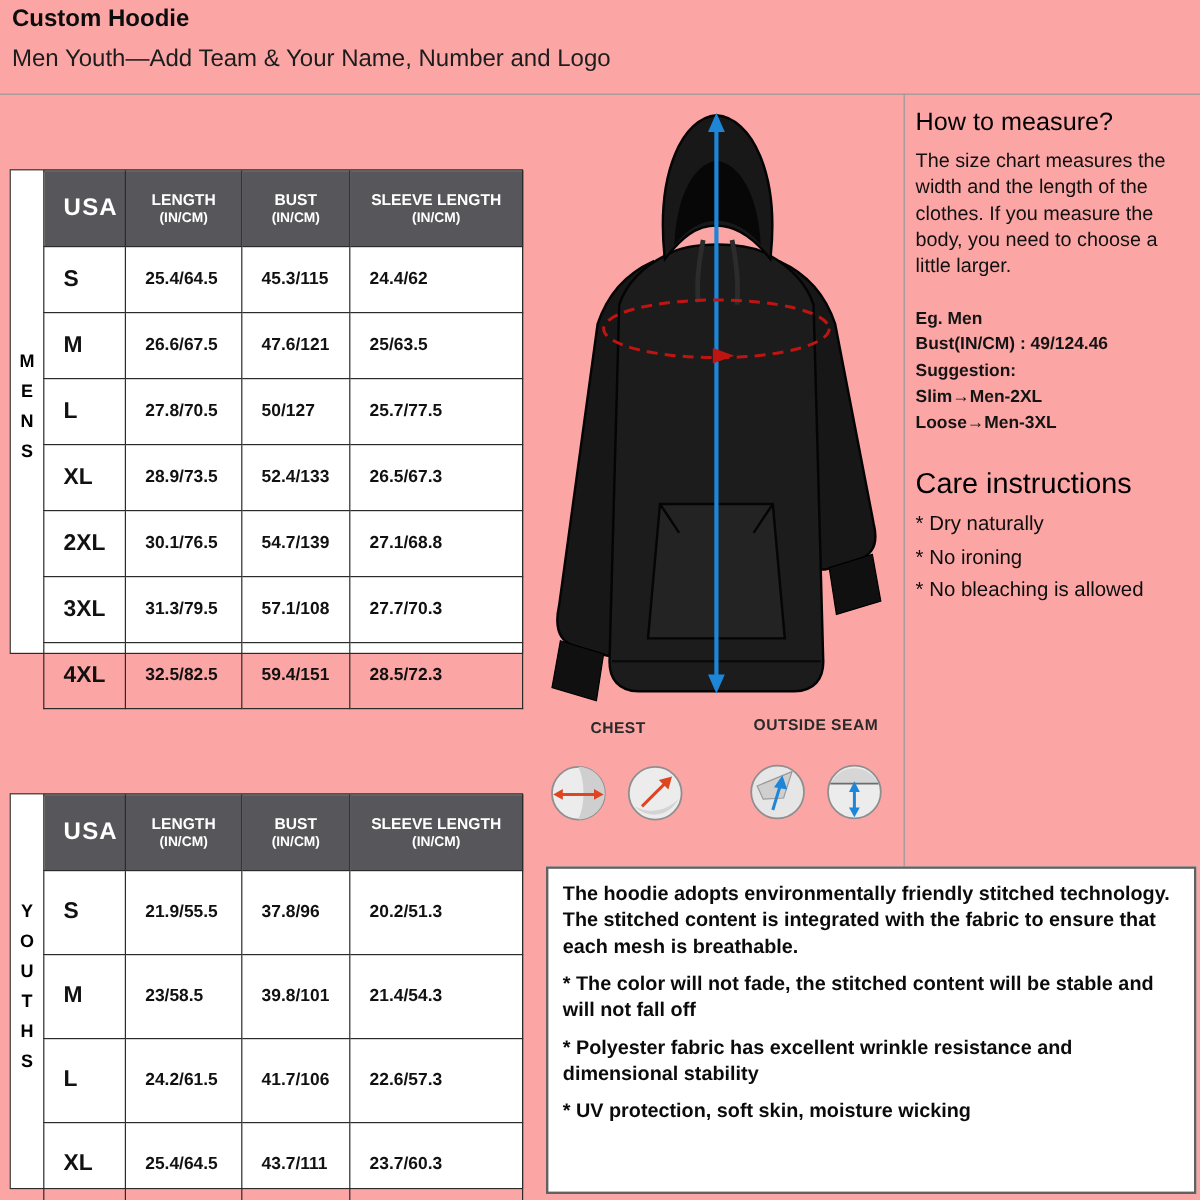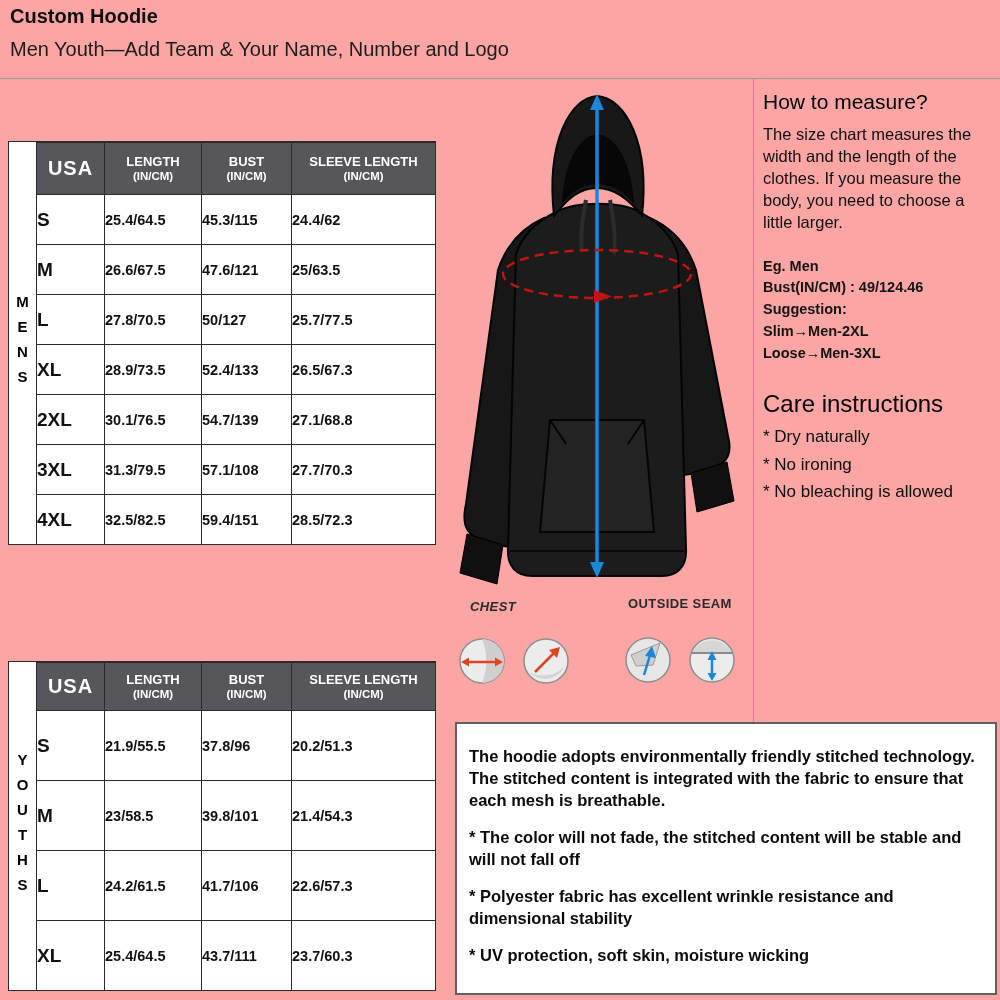--- a/index.html
+++ b/index.html
@@ -16,57 +16,57 @@
   
   .size-table { position:absolute; display:flex; border:1px solid #2b2b2b; background:#fff; }
   #mens-table   { left:8px;  top:141px; width:428px; height:404px; }
   #youths-table { left:8px;  top:661px; width:428px; height:330px; }
 
   .side-label { width:27px; display:flex; align-items:center; justify-content:center;
                 font-weight:bold; font-size:15px; color:#000;
                 writing-mode:vertical-lr; text-orientation:upright; letter-spacing:8px; }
 
   .size-table table { border-collapse:collapse; table-layout:fixed; width:399px; }
-  .size-table th, .size-table td { border:1px solid #2b2b2b; vertical-align:middle; padding:0; }
+  .size-table th, .size-table td { border:1px solid #2b2b2b; vertical-align:middle; padding:16px; }
   .size-table thead th { background:#57575b; color:#fff; }
   th.usa-cell { font-size:20px; font-weight:bold; letter-spacing:1px; background:#4e4e52; }
   .hdr-name { display:block; font-size:13px; font-weight:bold; line-height:1.2; }
   .hdr-unit { display:block; font-size:11.5px; font-weight:bold; line-height:1.25; }
   td.size-cell { font-size:19px; font-weight:bold; }
   td.val-cell  { font-size:14.5px; font-weight:bold; }
   #mens-table thead tr { height:52px; }
   #mens-table tbody tr { height:50px; }
   #youths-table thead tr { height:48px; }
   #youths-table tbody tr { height:70px; }
 
   
   #hoodie-figure { position:absolute; left:444px; top:84px; width:312px; height:515px; }
 
   .diag-label { position:absolute; font-size:13px; font-weight:bold; color:#2a2a2a; letter-spacing:.4px; }
-  #chest-label { left:470px; top:599px;font-style:italic; }
+  #chest-label { left:492px; top:599px; }
   #seam-label  { left:628px; top:596px; }
 
   .measure-icon { position:absolute; width:50px; height:50px; }
   #icon-chest-1 { left:457px; top:636px; }
   #icon-chest-2 { left:521px; top:636px; }
   #icon-seam-1  { left:623px; top:635px; }
   #icon-seam-2  { left:687px; top:635px; }
 
   
   #how-to-measure { position:absolute; left:763px; top:90px; width:232px; }
   .htm-title { font-size:21px; color:#000; margin:0 0 10px; }
   .htm-intro { font-size:16.5px; line-height:1.33; margin:0 0 22px; color:#101010; }
   .htm-eg div { font-size:14.5px; font-weight:bold; line-height:1.5; color:#141414; }
   .care-title { font-size:24px; margin:26px 0 8px; color:#000; }
   .care-item { font-size:17px; line-height:1.3; margin:5px 0; color:#0e0e0e; }
 
   
   #product-notes { position:absolute; left:455px; top:722px; width:542px; height:273px;
                    border:2px solid #616161; padding:7px 10px 0 12px; background:#fff; }
-  #product-notes p { margin:15px 0 9px; font-size:16.5px; font-weight:bold; line-height:1.33; color:#0b0b0b; }
+  #product-notes p { margin:4px 0 9px; font-size:16.5px; font-weight:bold; line-height:1.33; color:#0b0b0b; }
 </style>
 </head>
 <body>
 
 <div id="page">
 
   <div class="page-title">Custom Hoodie</div>
   <div class="page-subtitle">Men  Youth—Add Team &amp; Your Name, Number and Logo</div>
 
   <div class="hrule"></div>

